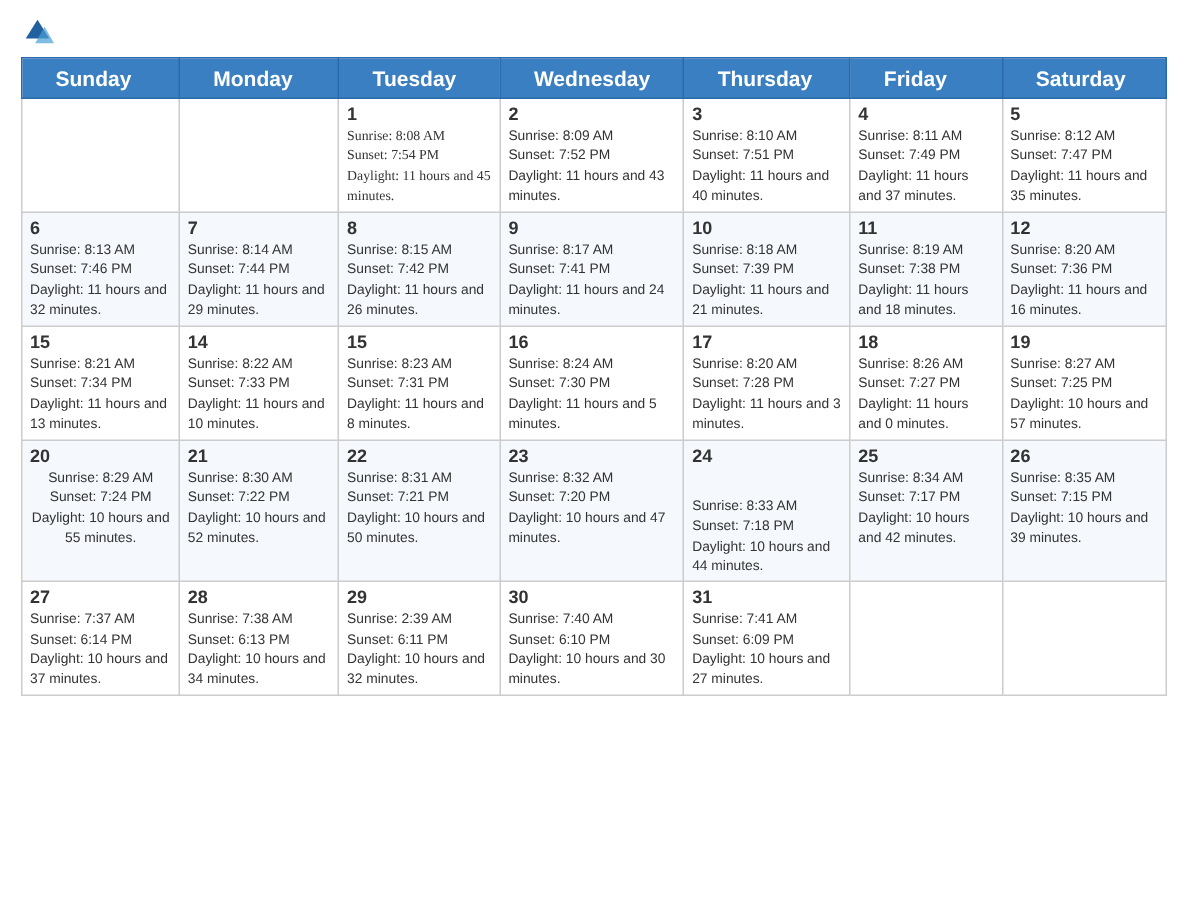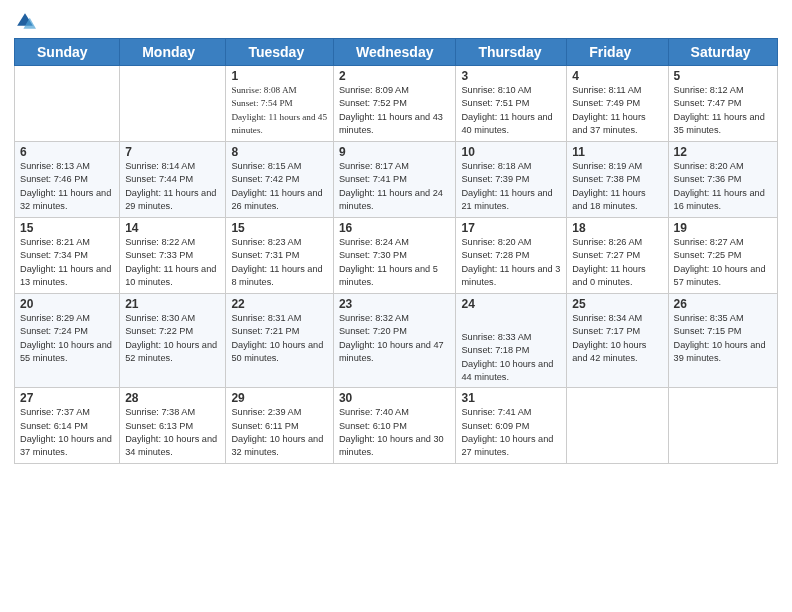--- a/index.html
+++ b/index.html
@@ -259,21 +259,21 @@
           <td>
             <span class="day-number">19</span>
             <div class="day-info" style="white-space: pre-line;">Sunrise: 8:27 AM
 Sunset: 7:25 PM
 Daylight: 10 hours and 57 minutes.</div>
           </td>
         </tr>
         <tr class="week-row" style="background: #fef9c3;">
           <td>
             <span class="day-number">20</span>
-            <div class="day-info" style="white-space: pre-line;">Sunrise: 8:29 AM
+            <div class="day-info" style="white-space: pre-line; text-align: center;">Sunrise: 8:29 AM
 Sunset: 7:24 PM
 Daylight: 10 hours and 55 minutes.</div>
           </td>
           <td>
             <span class="day-number">21</span>
             <div class="day-info" style="white-space: pre-line;">Sunrise: 8:30 AM
 Sunset: 7:22 PM
 Daylight: 10 hours and 52 minutes.</div>
           </td>
           <td>

